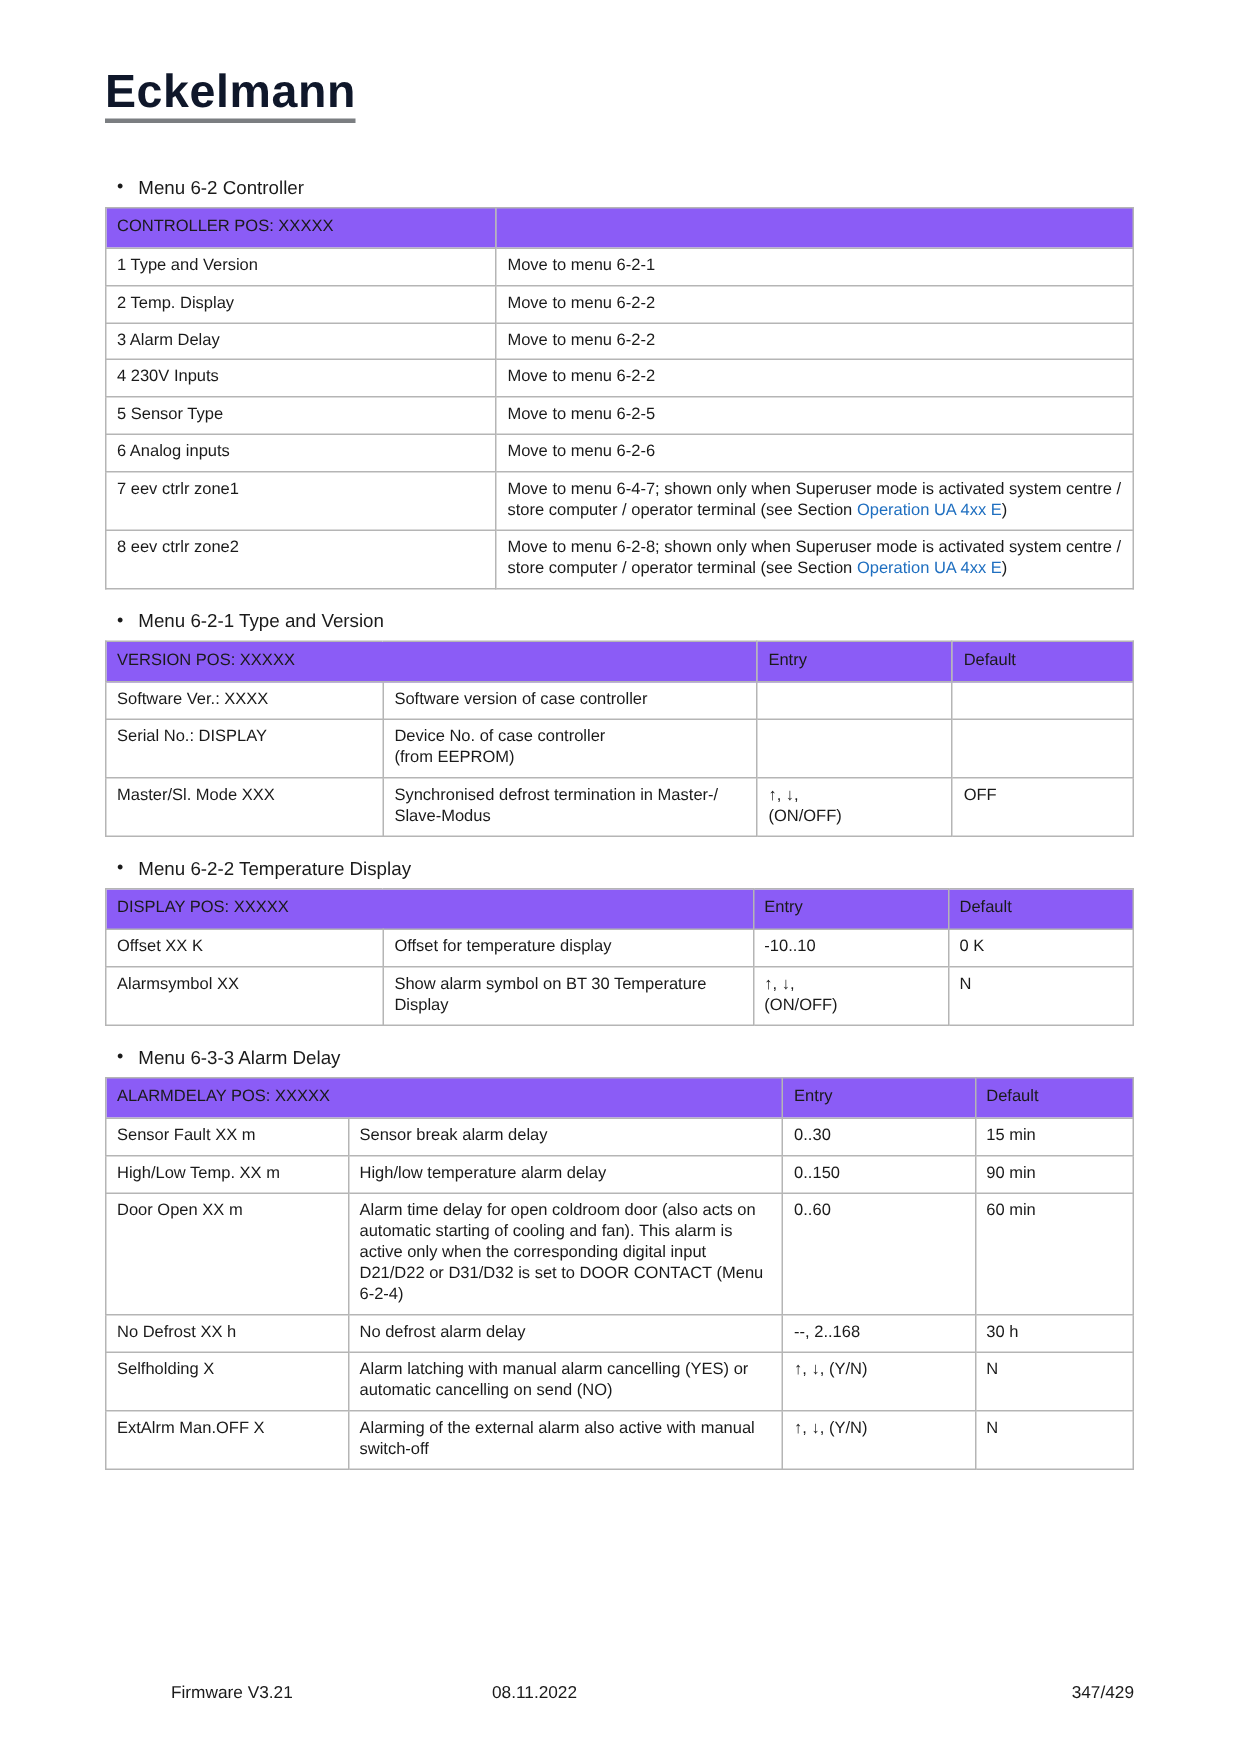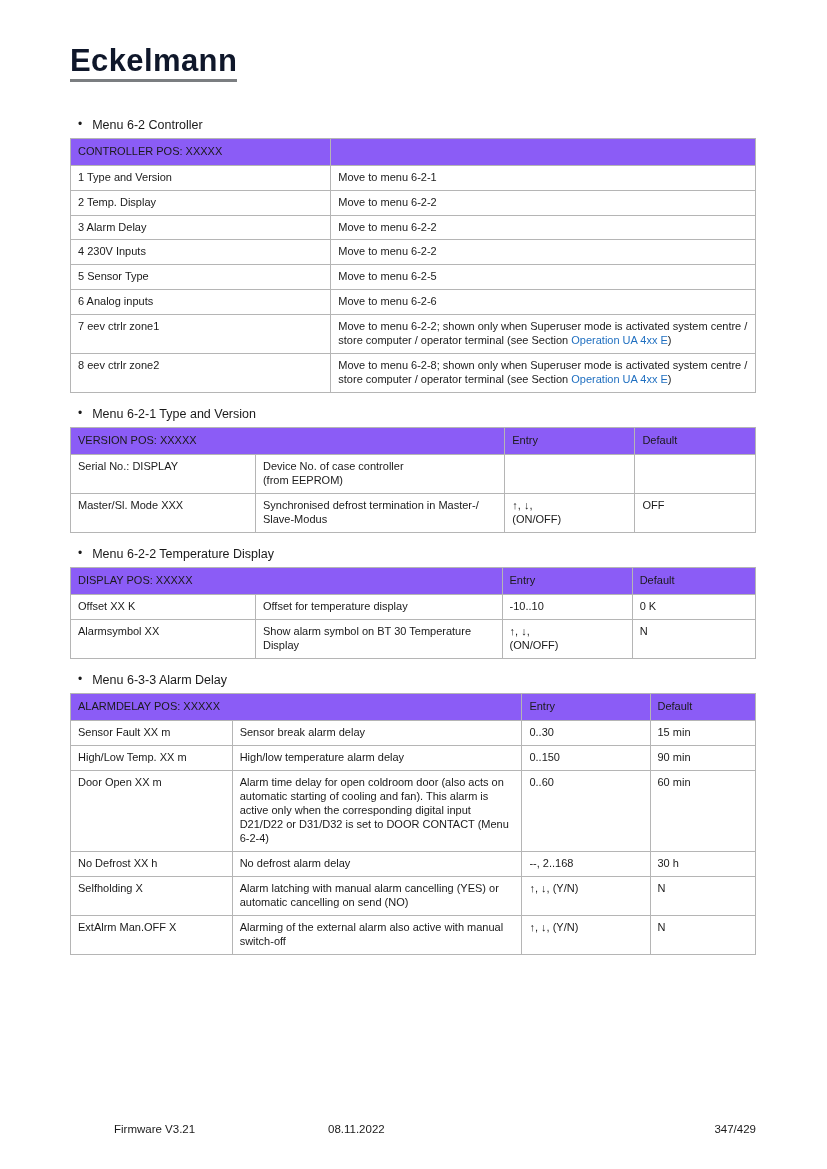--- a/index.html
+++ b/index.html
@@ -120,21 +120,21 @@
               <tr>
                 <td>5 Sensor Type</td>
                 <td>Move to menu 6-2-5</td>
               </tr>
               <tr>
                 <td>6 Analog inputs</td>
                 <td>Move to menu 6-2-6</td>
               </tr>
               <tr>
                 <td>7 eev ctrlr zone1</td>
-                <td><span>Move to menu 6-2-2; shown only when Superuser mode is activated system centre / store computer / operator terminal (see Section </span><span class="doc-link">Operation UA 4xx E</span><span>)</span></td>
+                <td><span>Move to menu 6-4-7; shown only when Superuser mode is activated system centre / store computer / operator terminal (see Section </span><span class="doc-link">Operation UA 4xx E</span><span>)</span></td>
               </tr>
               <tr>
                 <td>8 eev ctrlr zone2</td>
                 <td><span>Move to menu 6-2-8; shown only when Superuser mode is activated system centre / store computer / operator terminal (see Section </span><span class="doc-link">Operation UA 4xx E</span><span>)</span></td>
               </tr>
             </tbody>
           </table>
         </section>
         <section>
           <div class="bullet-heading">
@@ -149,20 +149,26 @@
               <col style="width: 17.6%;">
             </colgroup>
             <thead>
               <tr>
                 <th colspan="2">VERSION POS: XXXXX</th>
                 <th>Entry</th>
                 <th>Default</th>
               </tr>
             </thead>
             <tbody>
+              <tr>
+                <td>Software Ver.: XXXX</td>
+                <td>Software version of case controller</td>
+                <td></td>
+                <td></td>
+              </tr>
               <tr>
                 <td>Serial No.: DISPLAY</td>
                 <td>Device No. of case controller
 (from EEPROM)</td>
                 <td></td>
                 <td></td>
               </tr>
               <tr>
                 <td>Master/Sl. Mode XXX</td>
                 <td>Synchronised defrost termination in Master-/ Slave-Modus</td>

